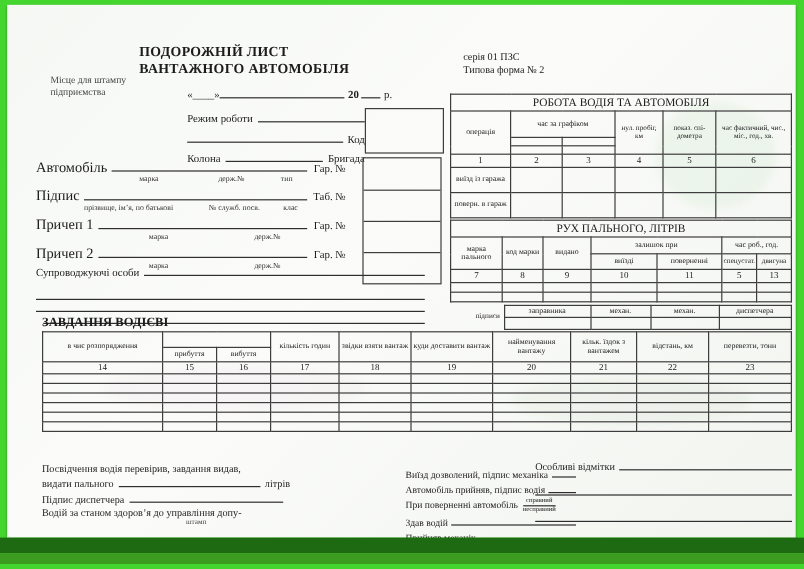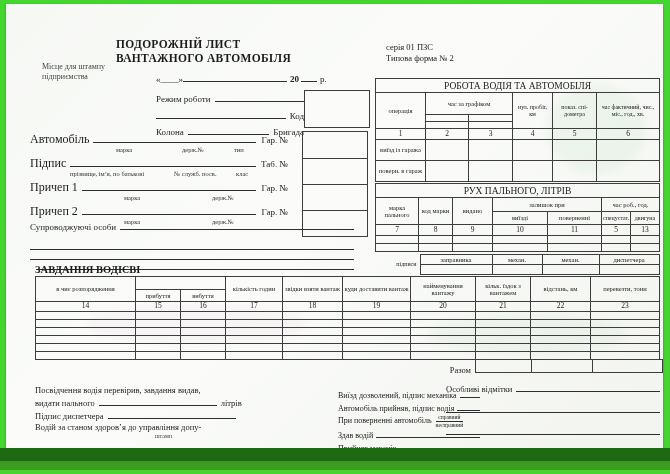--- a/index.html
+++ b/index.html
@@ -386,26 +386,20 @@
           <td></td>
           <td></td>
           <td></td>
           <td></td>
           <td></td>
           <td></td>
         </tr>
   </tbody>
     </table>
 
-  <div class="abs cline f85" style="left:380px;top:355px;">
-    <span style="width:85px;text-align:right;padding-right:4px;">Разом</span>
-    <span style="display:inline-block;width:55px;height:12px;border:1px solid #3d3d3d;"></span>
-    <span style="display:inline-block;width:60px;height:12px;border:1px solid #3d3d3d;border-left:none;"></span>
-    <span style="display:inline-block;width:69px;height:12px;border:1px solid #3d3d3d;border-left:none;"></span>
-  </div>
 
   <div class="abs f85" style="left:29px;top:381px;width:296px;">
     <div>Посвідчення водія перевірив, завдання видав,</div>
     <div class="cline">
       <span>видати пального</span>
       <span class="u" style="width:118px;margin:0 4px;"></span>
       <span>літрів</span>
     </div>
     <div class="cline">
       <span>Підпис диспетчера</span>

